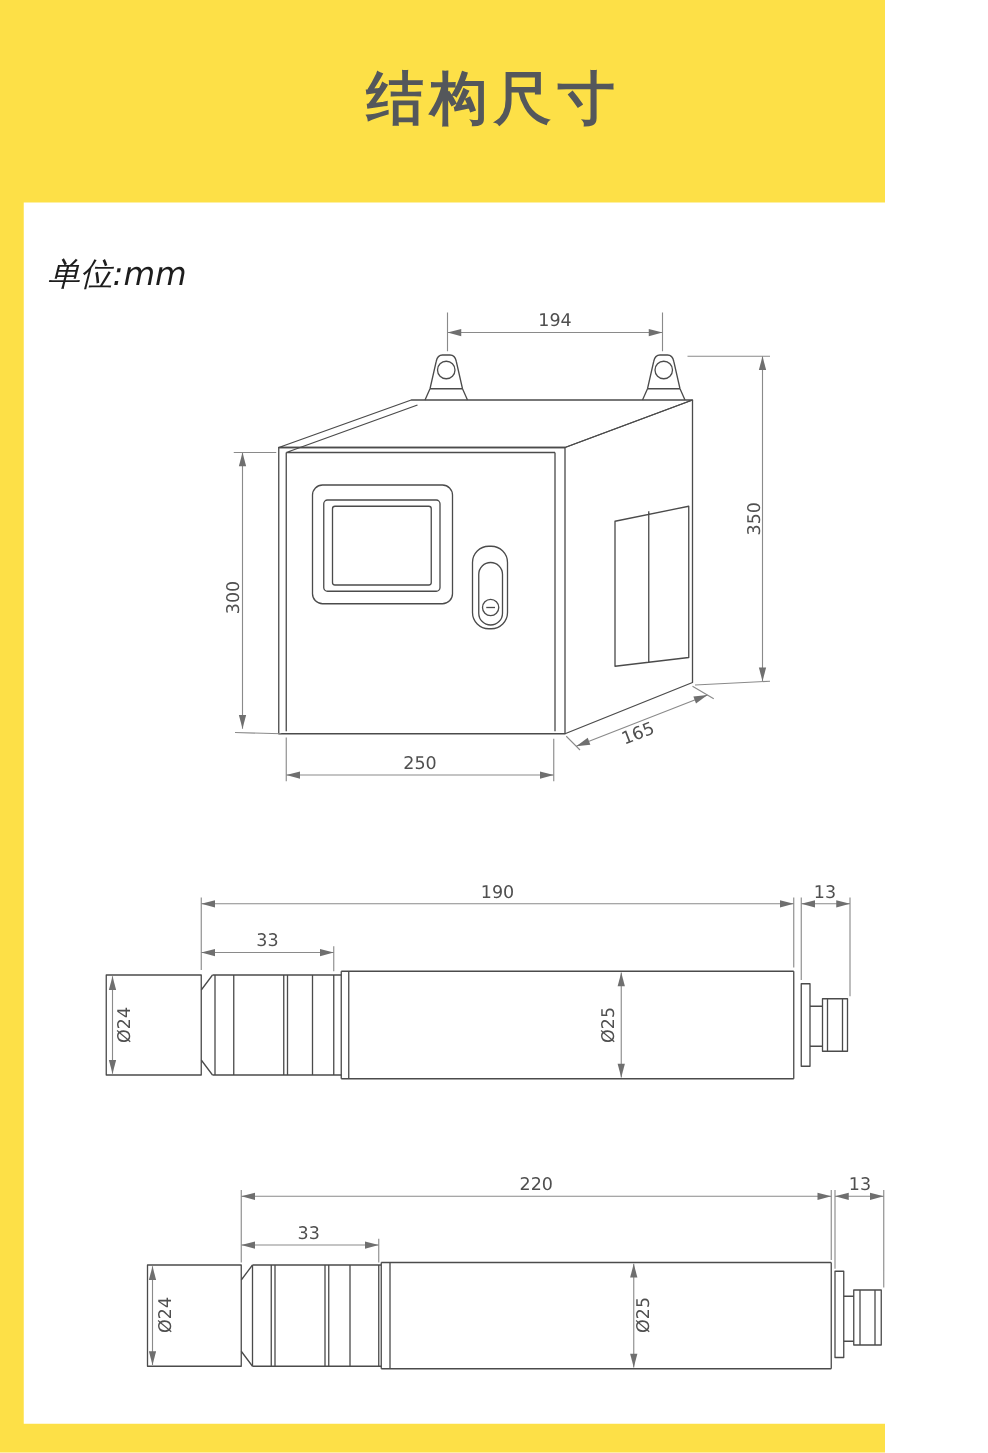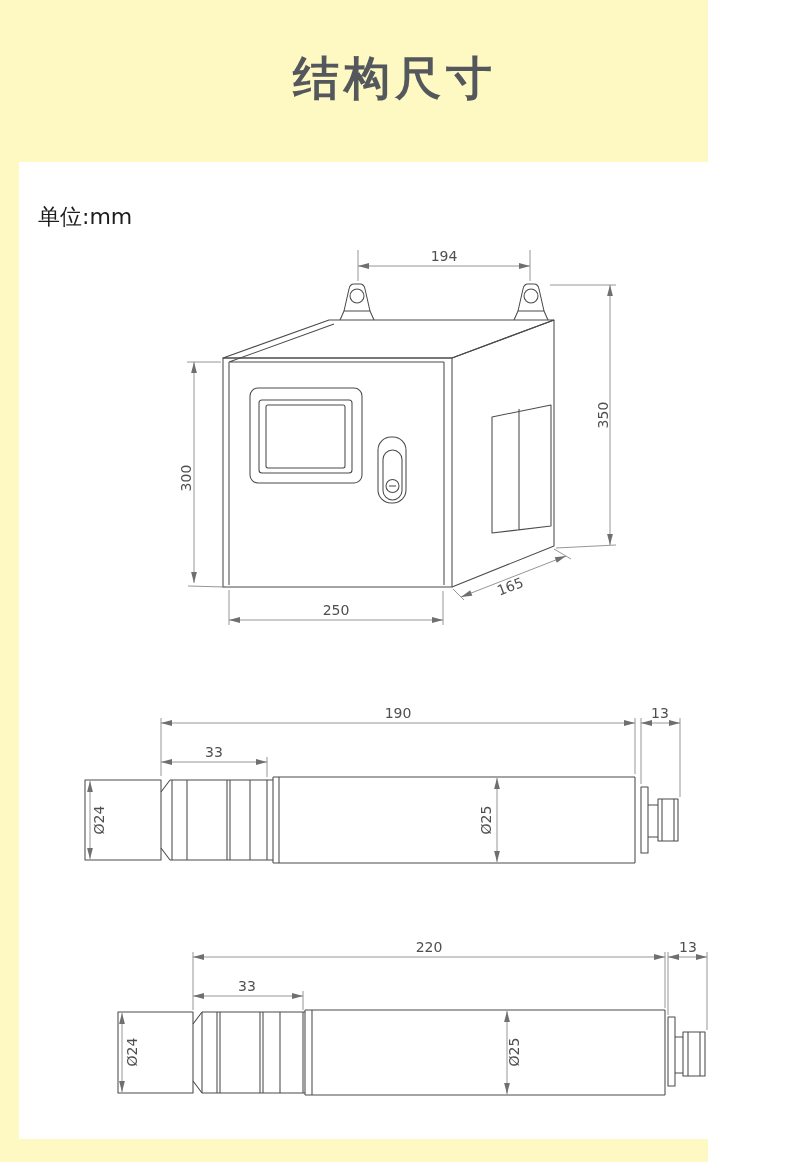--- a/index.html
+++ b/index.html
@@ -1,21 +1,21 @@
 <!DOCTYPE html>
 <html><head>
 <meta charset="utf-8">
 <style>
   html,body{margin:0;padding:0;}
   body{font-family:"DejaVu Sans","Liberation Sans",sans-serif;}
-  .page{position:relative;width:708px;height:1162px;background:#fef9c3;overflow:hidden;}
+  .page{position:relative;width:708px;height:1162px;background:#fde047;overflow:hidden;}
   .card{position:absolute;left:19px;top:162px;width:751px;height:977px;background:#ffffff;}
   .title{position:absolute;left:0;top:53px;width:790px;margin:0;text-align:center;
          font-size:46px;font-weight:600;color:#54575b;letter-spacing:5px;line-height:1.1;}
-  .unit{position:absolute;left:38px;top:202px;font-size:22px;color:#1d1d1d;}
+  .unit{position:absolute;left:38px;top:202px;font-size:26px;color:#1d1d1d;font-style:italic;}
   svg.drawing{position:absolute;left:0;top:0;}
   .ol{stroke:#4b4b4b;stroke-width:1.05;fill:none;stroke-linejoin:round;}
   .dm{stroke:#8a8a8a;stroke-width:0.9;fill:none;}
   text.dt{font-family:"DejaVu Sans","Liberation Sans",sans-serif;font-size:14px;fill:#4f4f4f;stroke:none;}
 </style>
 </head>
 <body>
 
 <div class="page">
 

